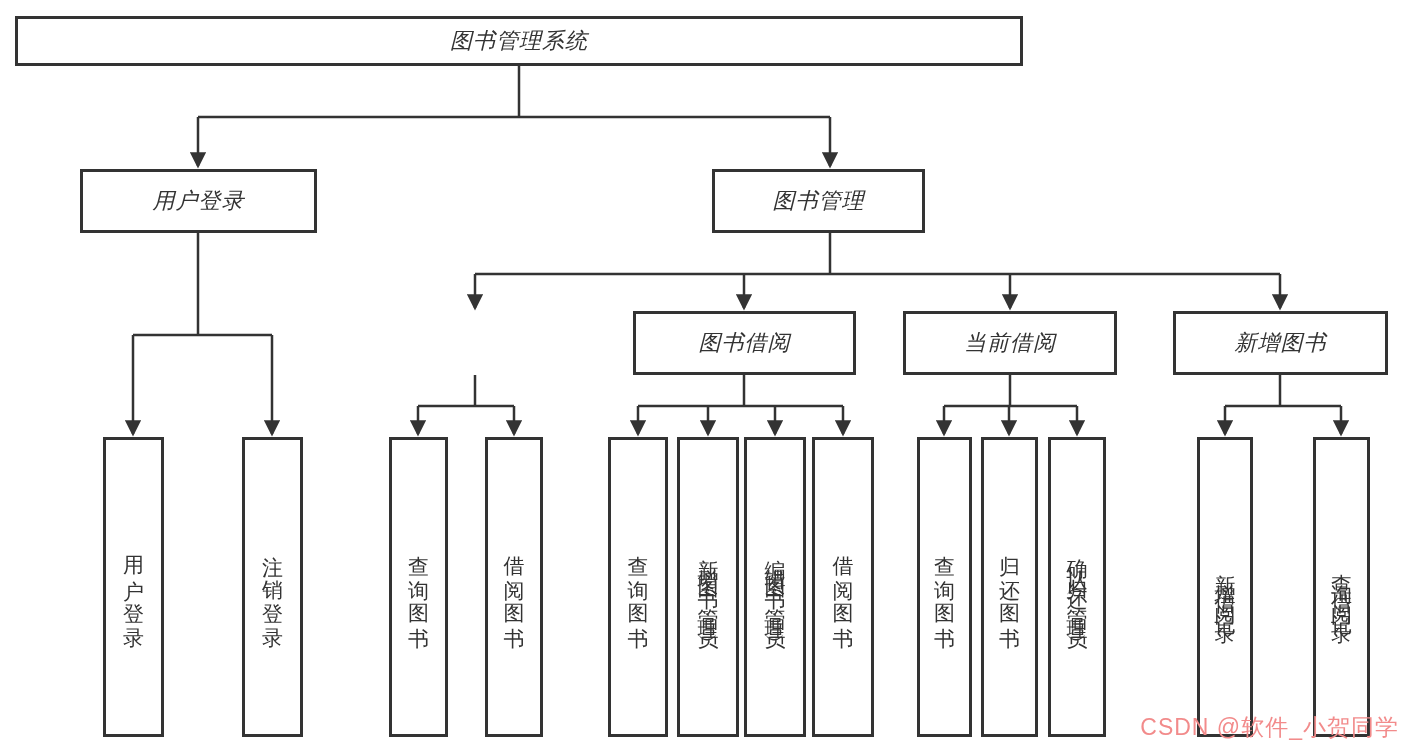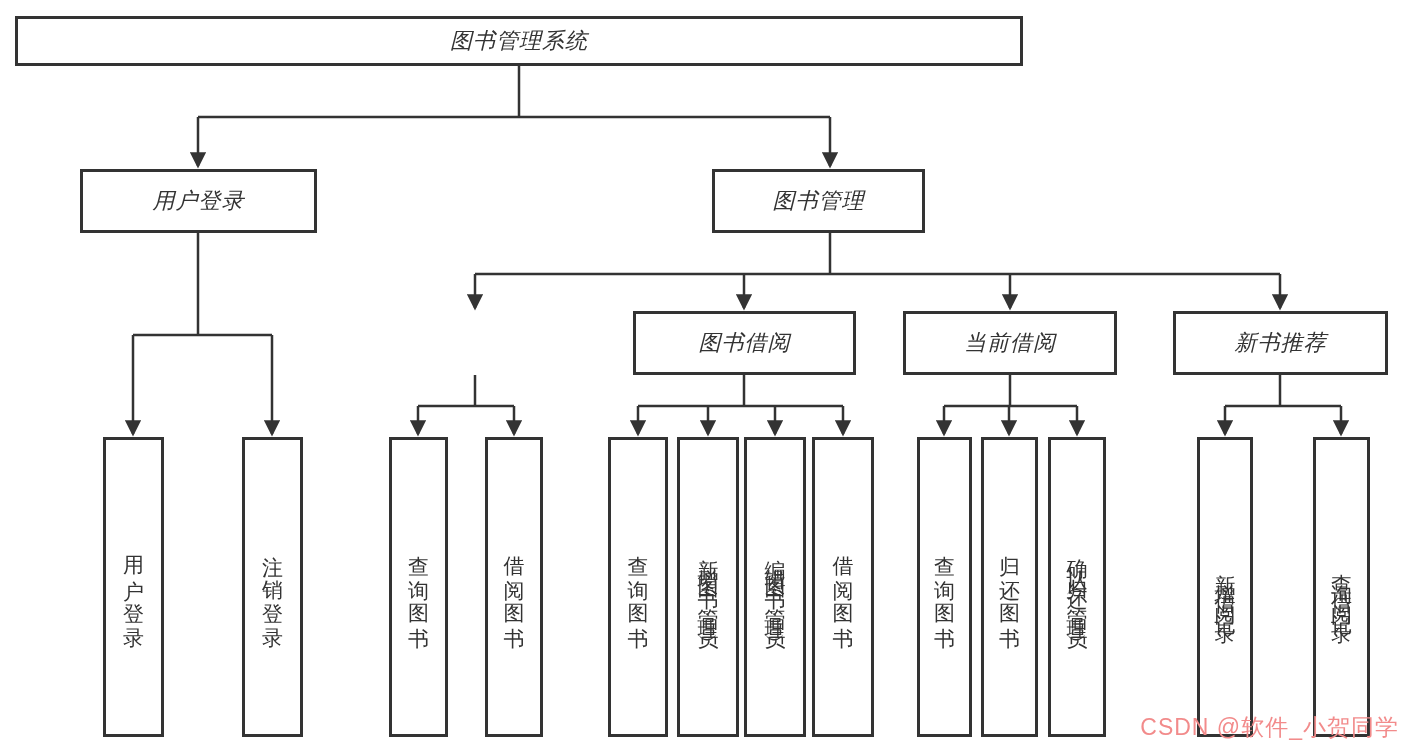--- a/index.html
+++ b/index.html
@@ -98,21 +98,21 @@
     </g>
   </svg>
 
   <div class="box lvl" id="root-box">图书管理系统</div>
 
   <div class="box lvl" id="user-login">用户登录</div>
   <div class="box lvl" id="book-mgmt">图书管理</div>
 
   <div class="box lvl" id="current-borrow">当前借阅</div>
   <div class="box lvl" id="book-borrow">图书借阅</div>
-  <div class="box lvl" id="borrow-record">新书推荐</div>
+  <div class="box lvl" id="borrow-record">新增图书</div>
 
   <div class="box leaf ls-wide" style="left:103px;width:61px">用户登录</div>
   <div class="box leaf ls-wide" style="left:242px;width:61px">注销登录</div>
 
   <div class="box leaf ls-wide" style="left:389px;width:59px">查询图书</div>
   <div class="box leaf ls-wide" style="left:485px;width:58px">借阅图书</div>
 
   <div class="box leaf ls-wide" style="left:608px;width:60px">查询图书</div>
   <div class="box leaf ls-tight" style="left:677px;width:62px">新增图书（管理员）</div>
   <div class="box leaf ls-tight" style="left:744px;width:62px">编辑图书（管理员）</div>

